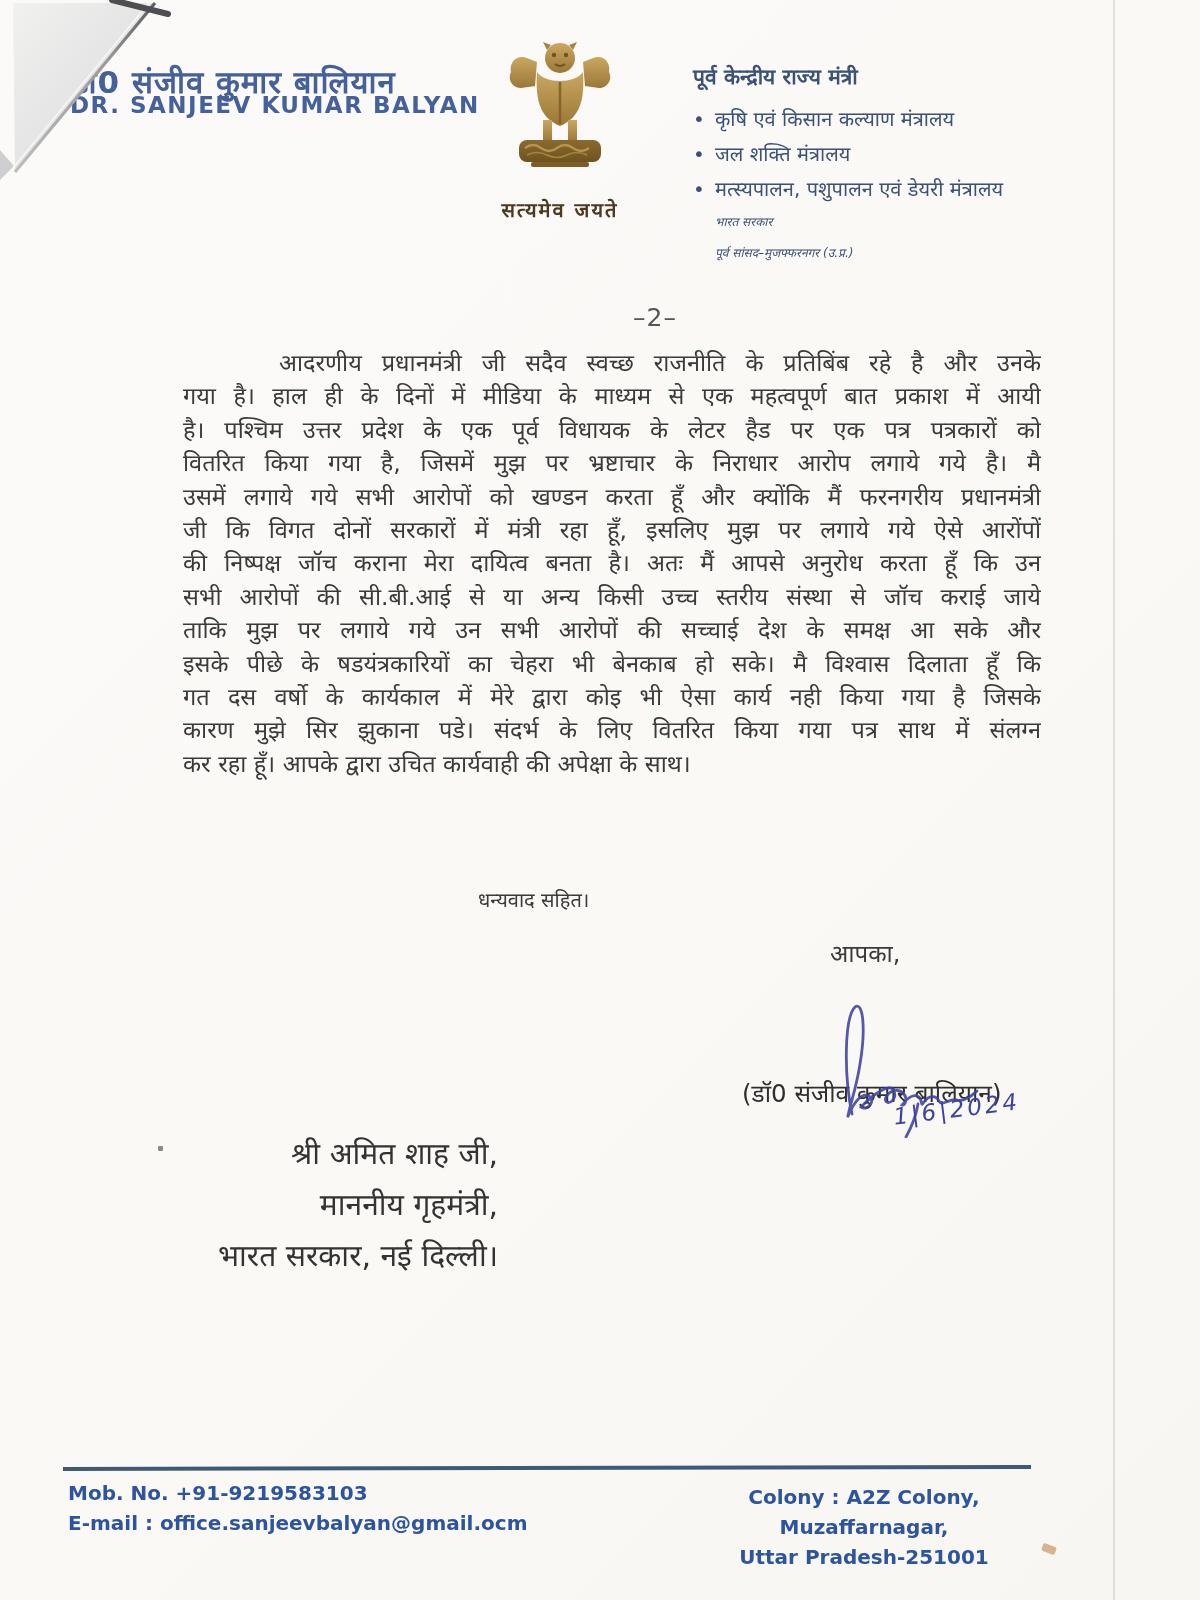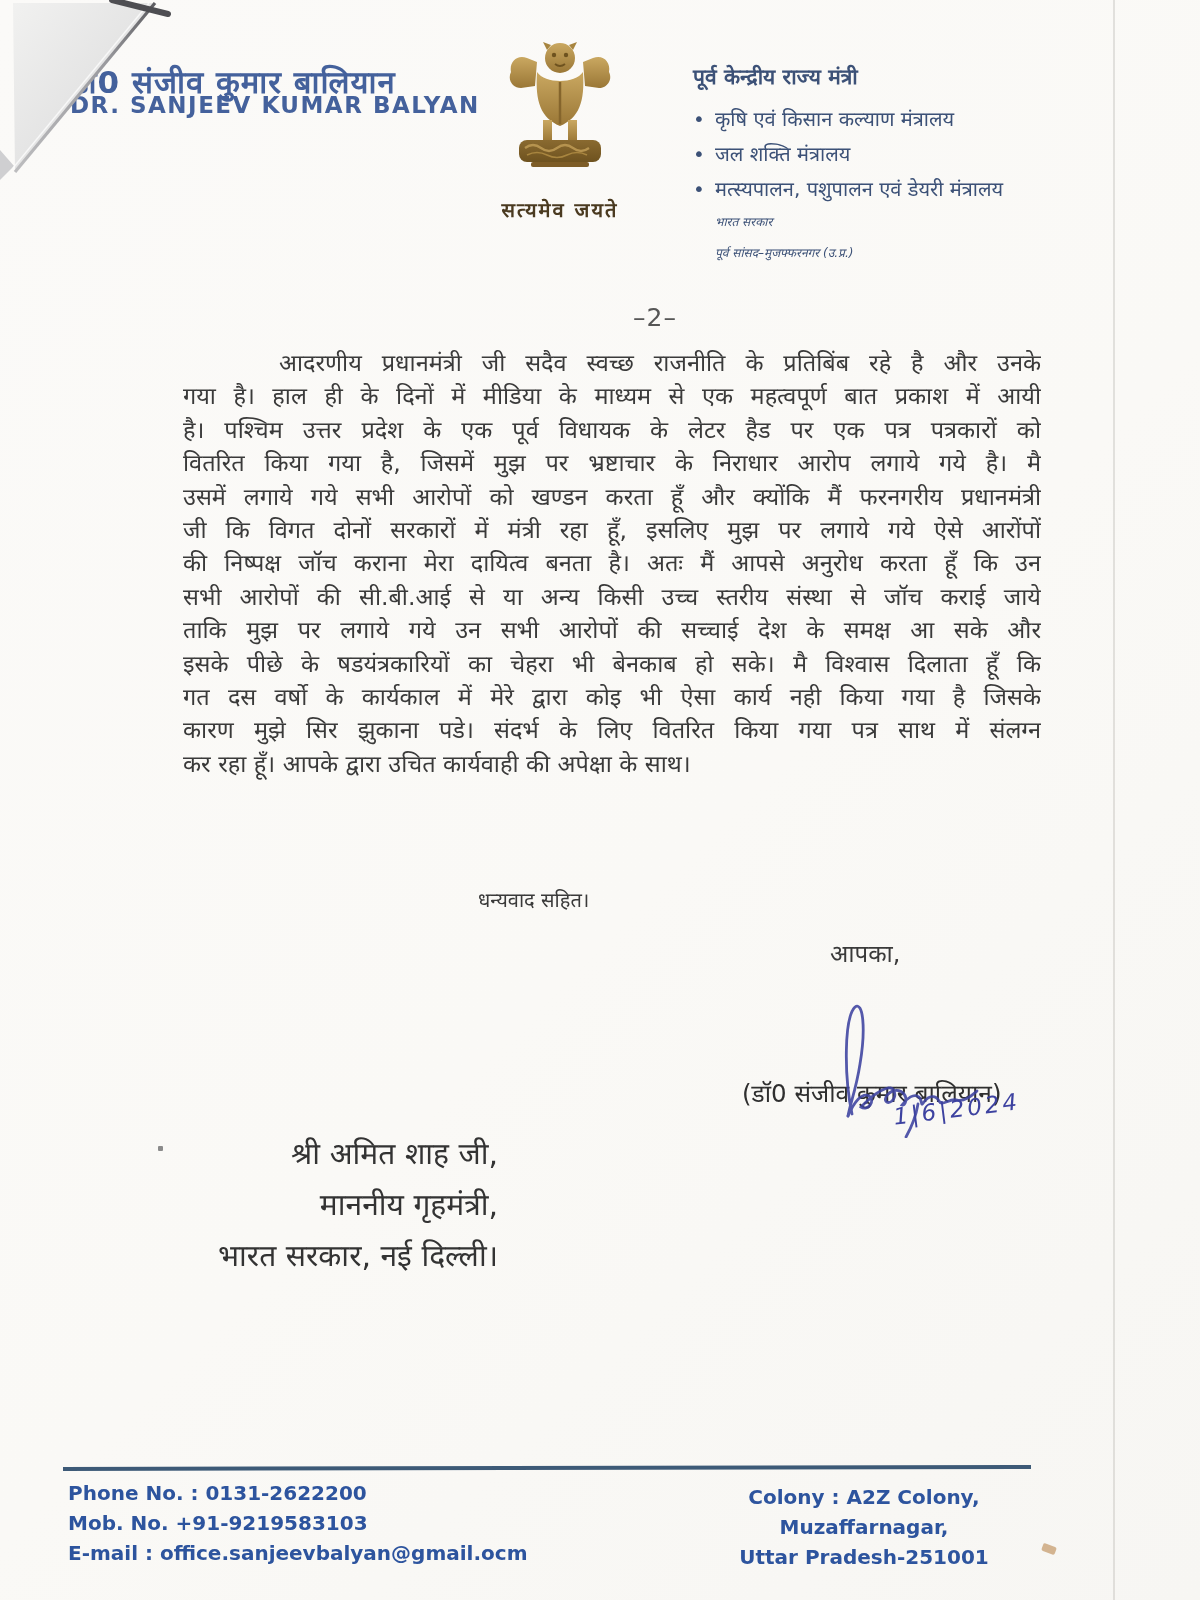--- a/index.html
+++ b/index.html
@@ -159,21 +159,20 @@
 
   <div class="scan-speck"></div>
   <div class="addressee">
     <div>श्री अमित शाह जी,</div>
     <div>माननीय गृहमंत्री,</div>
     <div>भारत सरकार, नई दिल्ली।</div>
   </div>
 
   <div class="footer-rule"></div>
   <div class="footer-left">
-    <div>Phone No. : 0131-2622200</div>
     <div>Mob. No. +91-9219583103</div>
     <div>E-mail : office.sanjeevbalyan@gmail.ocm</div>
   </div>
   <div class="footer-right">
     <div>Colony : A2Z Colony, Muzaffarnagar,</div>
     <div>Uttar Pradesh-251001</div>
   </div>
   <div class="scan-speck2"></div>
 
   <svg class="fold-svg" width="220" height="220" viewBox="0 0 220 220">

